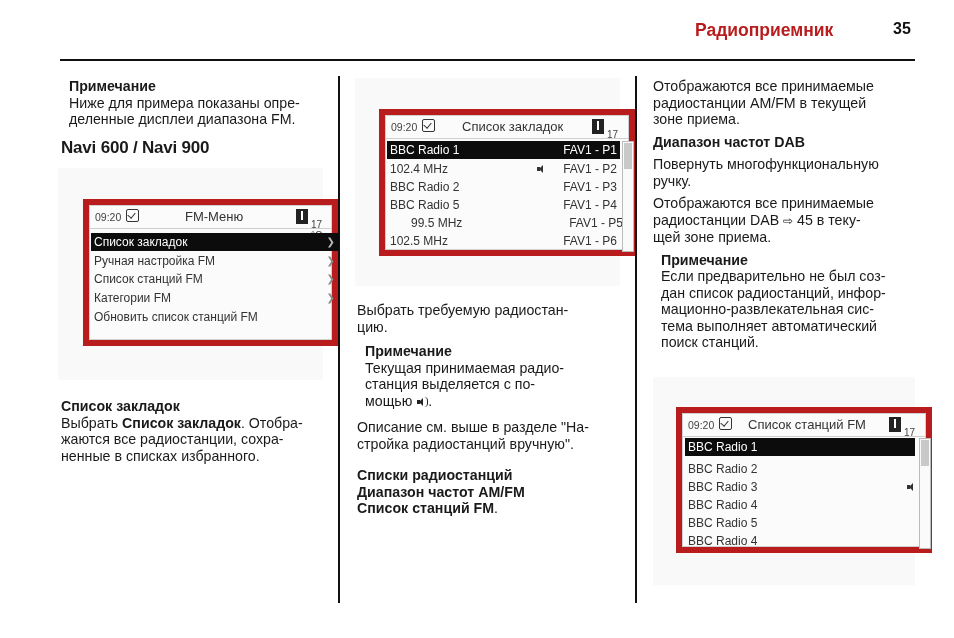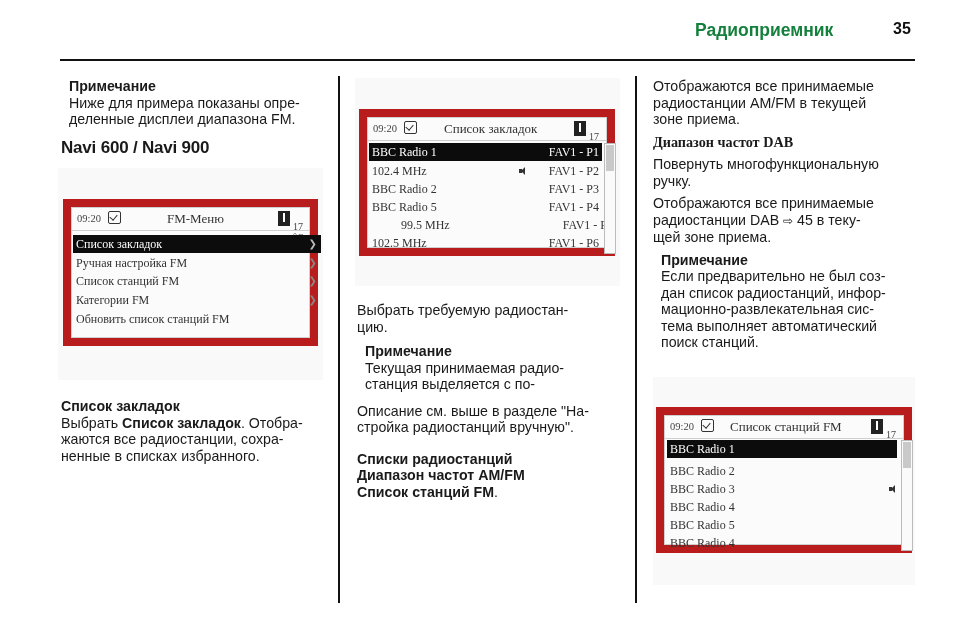--- a/index.html
+++ b/index.html
@@ -1,34 +1,34 @@
 <!DOCTYPE html>
 <html><head>
   <meta charset="utf-8">
   <style>
     * { box-sizing: border-box; margin: 0; padding: 0; }
     html, body { width: 954px; height: 638px; background: #ffffff; overflow: hidden; }
     body { position: relative; font-family: "Liberation Sans", sans-serif; color: #1a1a1a; }
 
-    .hdr-title { position: absolute; left: 695px; top: 20px; font-size: 17.5px; font-weight: bold; color: #15803d; }
+    .hdr-title { position: absolute; left: 695px; top: 20px; font-size: 17.5px; font-weight: bold; color: #b91c1c; }
     .hdr-page { position: absolute; left: 893px; top: 20px; font-size: 16px; font-weight: bold; color: #111; }
     .hdr-rule { position: absolute; left: 60px; top: 59px; width: 855px; height: 1.5px; background: #111; }
 
     .vdiv { position: absolute; width: 1.5px; background: #111; }
 
     .col { position: absolute; font-size: 14.2px; line-height: 16.5px; }
     .col p { margin-bottom: 6px; }
     .note { padding-left: 8px; }
     .note-h { font-weight: bold; }
     .h-bold { font-weight: bold; }
     .h-section { font-size: 17px; font-weight: bold; letter-spacing: -0.2px; }
     b { font-weight: bold; }
 
     .shot-bg { position: absolute; background: #f9f9f9; }
-    .screen { position: absolute; background: #fbfbfb; border: 8px solid #b91c1c; box-shadow: inset 0 0 0 1px #d0d0d0; font-family: Liberation Serif, serif; color: #333; }
+    .screen { position: absolute; background: #fbfbfb; border: 6px solid #b91c1c; box-shadow: inset 0 0 0 1px #d0d0d0; font-family: Liberation Sans, sans-serif; color: #333; margin-left: 20px; }
     .scr-top { height: 24px; position: relative; border-bottom: 1px solid #cfcfcf; font-size: 11px; }
     .scr-time { position: absolute; left: 6px; top: 6px; font-size: 10.5px; color: #444; }
     .clock-ic { position: absolute; top: 4px; width: 13px; height: 13px; border: 1.5px solid #333; border-radius: 2px; }
     .clock-ic::after { content: ""; position: absolute; left: 2px; top: 1px; width: 4px; height: 6px; border-right: 1.5px solid #333; border-bottom: 1.5px solid #333; transform: rotate(40deg); }
     .scr-title { position: absolute; top: 4px; font-size: 13px; color: #333; }
     .therm-ic { position: absolute; top: 4px; width: 12px; height: 15px; background: #222; }
     .therm-ic::after { content: ""; position: absolute; left: 5px; top: 2px; width: 2px; height: 9px; background: #fff; }
     .scr-temp { position: absolute; top: 14px; font-size: 10px; color: #444; }
 
     .row { position: absolute; height: 18px; font-size: 12px; line-height: 18px; color: #333; white-space: nowrap; }
@@ -122,21 +122,21 @@
     <span class="r-right">FAV1 - P2</span>
   </div>
   <div class="row" style="left:2px; top:63px; width:233px; padding-left:3px;">
     <span>BBC Radio 2</span>
     <span class="r-right">FAV1 - P3</span>
   </div>
   <div class="row" style="left:2px; top:81px; width:233px; padding-left:3px;">
     <span>BBC Radio 5</span>
     <span class="r-right">FAV1 - P4</span>
   </div>
-  <div class="row" style="left:16px; top:99px; width:233px; padding-left:18px;">
+  <div class="row" style="left:8px; top:99px; width:233px; padding-left:18px;">
     <span>99.5 MHz</span>
     <span class="r-right">FAV1 - P5</span>
   </div>
   <div class="row" style="left:2px; top:117px; width:233px; padding-left:3px;">
     <span>102.5 MHz</span>
     <span class="r-right">FAV1 - P6</span>
   </div>
   <div class="scrollbar" style="left:237px; top:26px; height:111px;">
     <div class="scroll-thumb"></div>
   </div>
@@ -144,39 +144,40 @@
 
 <div class="col" style="left:357px; top:302px; width:272px;">
   <p>
     <span style="display:block">Выбрать требуемую радиостан-</span>
     <span style="display:block">цию.</span>
   </p>
   <div class="note" style="margin-top:8px;">
     <div class="note-h">Примечание</div>
     <div>Текущая принимаемая радио-</div>
     <div>станция выделяется с по-</div>
+    <div><span>мощью</span> <span class="inline-spk"><i></i></span><span>.</span></div>
   </div>
   <div style="margin-top:10px;">
     <div>Описание см. выше в разделе "На-</div>
     <div>стройка радиостанций вручную".</div>
   </div>
   <div style="margin-top:15px;">
     <div class="h-bold">Списки радиостанций</div>
     <div class="h-bold">Диапазон частот AM/FM</div>
     <div><b>Список станций FM</b><span>.</span></div>
   </div>
 </div>
 
 <div class="col" style="left:653px; top:78px; width:272px;">
   <p>
     <span style="display:block">Отображаются все принимаемые</span>
     <span style="display:block">радиостанции AM/FM в текущей</span>
     <span style="display:block">зоне приема.</span>
   </p>
-  <p class="h-bold" style="margin-top:2px;font-family:Liberation Serif, serif;">Диапазон частот DAB</p>
+  <p class="h-bold" style="margin-top:2px;">Диапазон частот DAB</p>
   <p>
     <span style="display:block">Повернуть многофункциональную</span>
     <span style="display:block">ручку.</span>
   </p>
   <p>
     <span style="display:block">Отображаются все принимаемые</span>
     <span style="display:block"><span>радиостанции DAB </span><span class="arrow-ref">⇨</span><span> 45 в теку-</span></span>
     <span style="display:block">щей зоне приема.</span>
   </p>
   <div class="note" style="margin-top:4px;">

